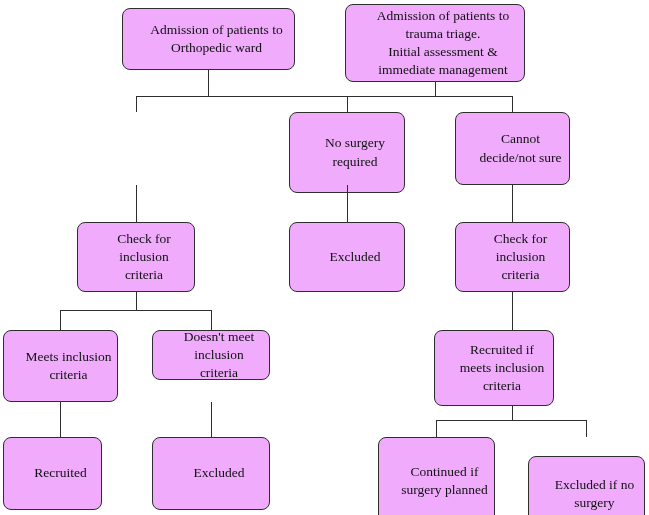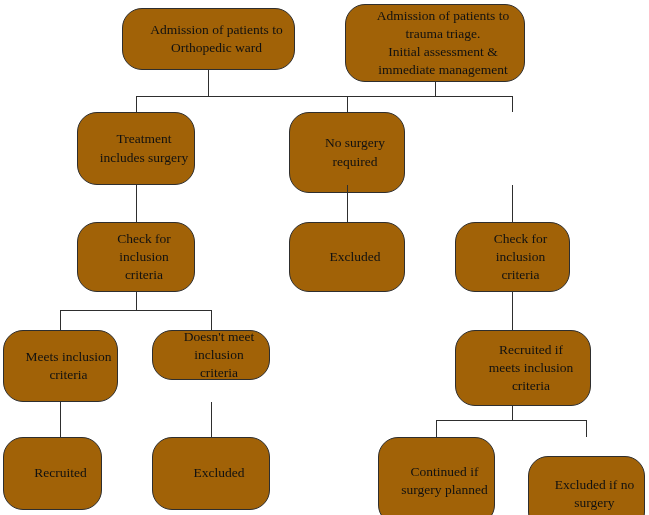--- a/index.html
+++ b/index.html
@@ -9,22 +9,22 @@
     height: 515px;
     background: #ffffff;
     font-family: "Liberation Serif", "DejaVu Serif", serif;
     color: #111111;
     overflow: hidden;
   }
   .node {
     position: absolute;
     box-sizing: border-box;
     border: 1.4px solid #2e2e2e;
-    border-radius: 20px;
-    background: #a16207;
+    border-radius: 8px;
+    background: #f0abfc;
     display: flex;
     align-items: center;
     justify-content: center;
     text-align: center;
     padding-left: 16px;
   }
   .node-label {
     display: block;
     white-space: pre-line;
     font-size: 13.5px;
@@ -55,30 +55,30 @@
 immediate management</span>
   </div>
 
   <div class="vline" style="left:208px; top:70px; height:27px"></div>
   <div class="vline" style="left:435px; top:82px; height:15px"></div>
   <div class="hline" style="left:136px; top:96px; width:377px"></div>
   <div class="vline" style="left:136px; top:96px; height:16px"></div>
   <div class="vline" style="left:347px; top:96px; height:16px"></div>
   <div class="vline" style="left:512px; top:96px; height:16px"></div>
 
-  <div class="node" style="left:77px; top:112px; width:118px; height:73px">
-    <span class="node-label">Treatment
-includes surgery</span>
-  </div>
 
   <div class="node" style="left:289px; top:112px; width:116px; height:81px">
     <span class="node-label">No surgery
 required</span>
   </div>
 
+  <div class="node" style="left:455px; top:112px; width:115px; height:73px">
+    <span class="node-label">Cannot
+decide/not sure</span>
+  </div>
 
   <div class="vline" style="left:136px; top:185px; height:37px"></div>
   <div class="vline" style="left:347px; top:185px; height:37px"></div>
   <div class="vline" style="left:512px; top:185px; height:37px"></div>
 
   <div class="node" style="left:77px; top:222px; width:118px; height:70px">
     <span class="node-label">Check for
 inclusion criteria</span>
   </div>
 
@@ -101,21 +101,21 @@
   <div class="node" style="left:3px; top:330px; width:115px; height:72px">
     <span class="node-label">Meets inclusion
 criteria</span>
   </div>
 
   <div class="node" style="left:152px; top:330px; width:118px; height:50px">
     <span class="node-label">Doesn't meet
 inclusion criteria</span>
   </div>
 
-  <div class="node" style="left:455px; top:330px; width:136px; height:76px">
+  <div class="node" style="left:434px; top:330px; width:120px; height:76px">
     <span class="node-label">Recruited if
 meets inclusion
 criteria</span>
   </div>
 
   <div class="vline" style="left:60px; top:402px; height:35px"></div>
   <div class="vline" style="left:211px; top:402px; height:35px"></div>
 
   <div class="vline" style="left:512px; top:406px; height:15px"></div>
   <div class="hline" style="left:436px; top:420px; width:151px"></div>

